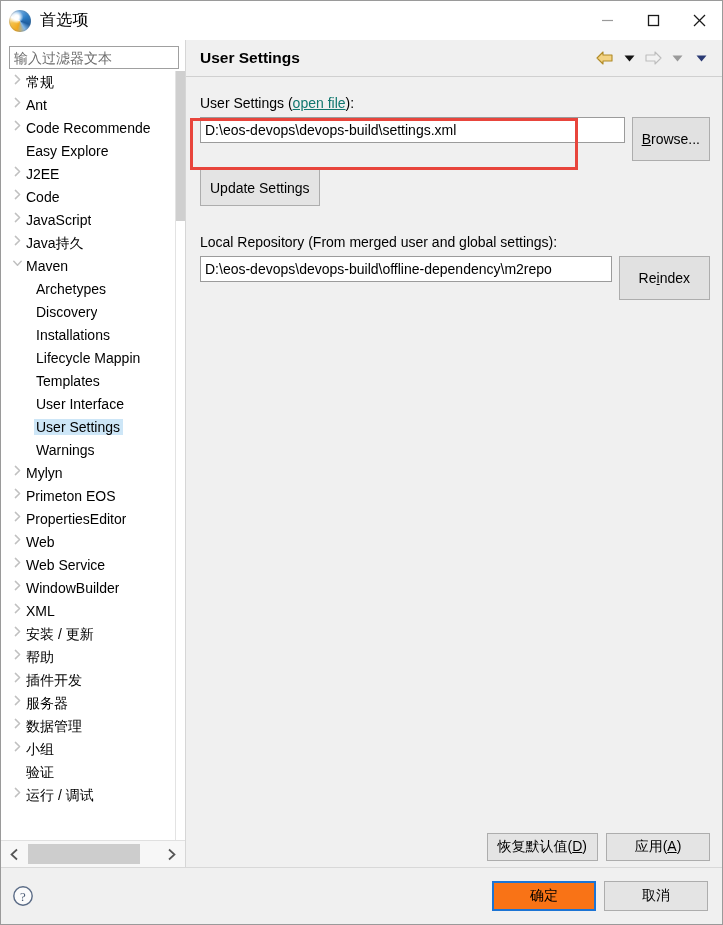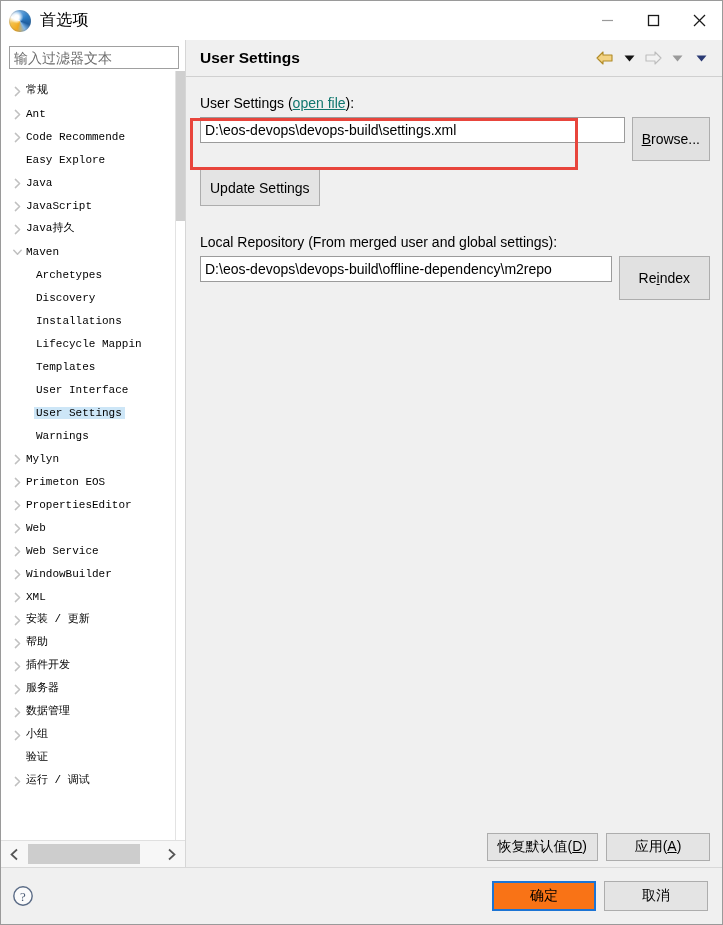--- a/index.html
+++ b/index.html
@@ -111,28 +111,27 @@
 
   #tree-area {
     flex: 1 1 auto;
     position: relative;
     overflow: hidden;
     padding-top: 3px;
   }
   .tree-item {
     height: 23px;
     display: flex;
-    align-items: flex-end;
+    align-items: flex-start;
     white-space: nowrap;
-    font-size: 11px;
+    font-size: 14px;
     color: #000;
     cursor: default;
     padding-left: 8px;
     box-sizing: border-box;
-    font-family: Liberation Mono, monospace;
   }
   .tree-item .twisty {
     width: 17px;
     flex: 0 0 17px;
     color: #bdbdbd;
     font-size: 11px;
     line-height: 1;
     display: flex;
     align-items: center;
     justify-content: center;
@@ -406,21 +405,29 @@
             <div class="tree-item depth1">
               <span class="twisty"></span>
               <span class="tlabel">Easy Explore</span>
             </div>
             <div class="tree-item depth1">
               <span class="twisty">
                 <svg width="9" height="11" viewBox="0 0 9 11">
                   <polyline points="2.4,1.4 6.6,5.5 2.4,9.6" fill="none" stroke="#c0c0c0" stroke-width="1.5" stroke-linecap="round" stroke-linejoin="round"></polyline>
                 </svg>
               </span>
-              <span class="tlabel">Java</span>
+              <span class="tlabel">J2EE</span>
+            </div>
+            <div class="tree-item depth1">
+              <span class="twisty">
+                <svg width="9" height="11" viewBox="0 0 9 11">
+                  <polyline points="2.4,1.4 6.6,5.5 2.4,9.6" fill="none" stroke="#c0c0c0" stroke-width="1.5" stroke-linecap="round" stroke-linejoin="round"></polyline>
+                </svg>
+              </span>
+              <span class="tlabel">Code</span>
             </div>
             <div class="tree-item depth1">
               <span class="twisty">
                 <svg width="9" height="11" viewBox="0 0 9 11">
                   <polyline points="2.4,1.4 6.6,5.5 2.4,9.6" fill="none" stroke="#c0c0c0" stroke-width="1.5" stroke-linecap="round" stroke-linejoin="round"></polyline>
                 </svg>
               </span>
               <span class="tlabel">JavaScript</span>
             </div>
             <div class="tree-item depth1">

